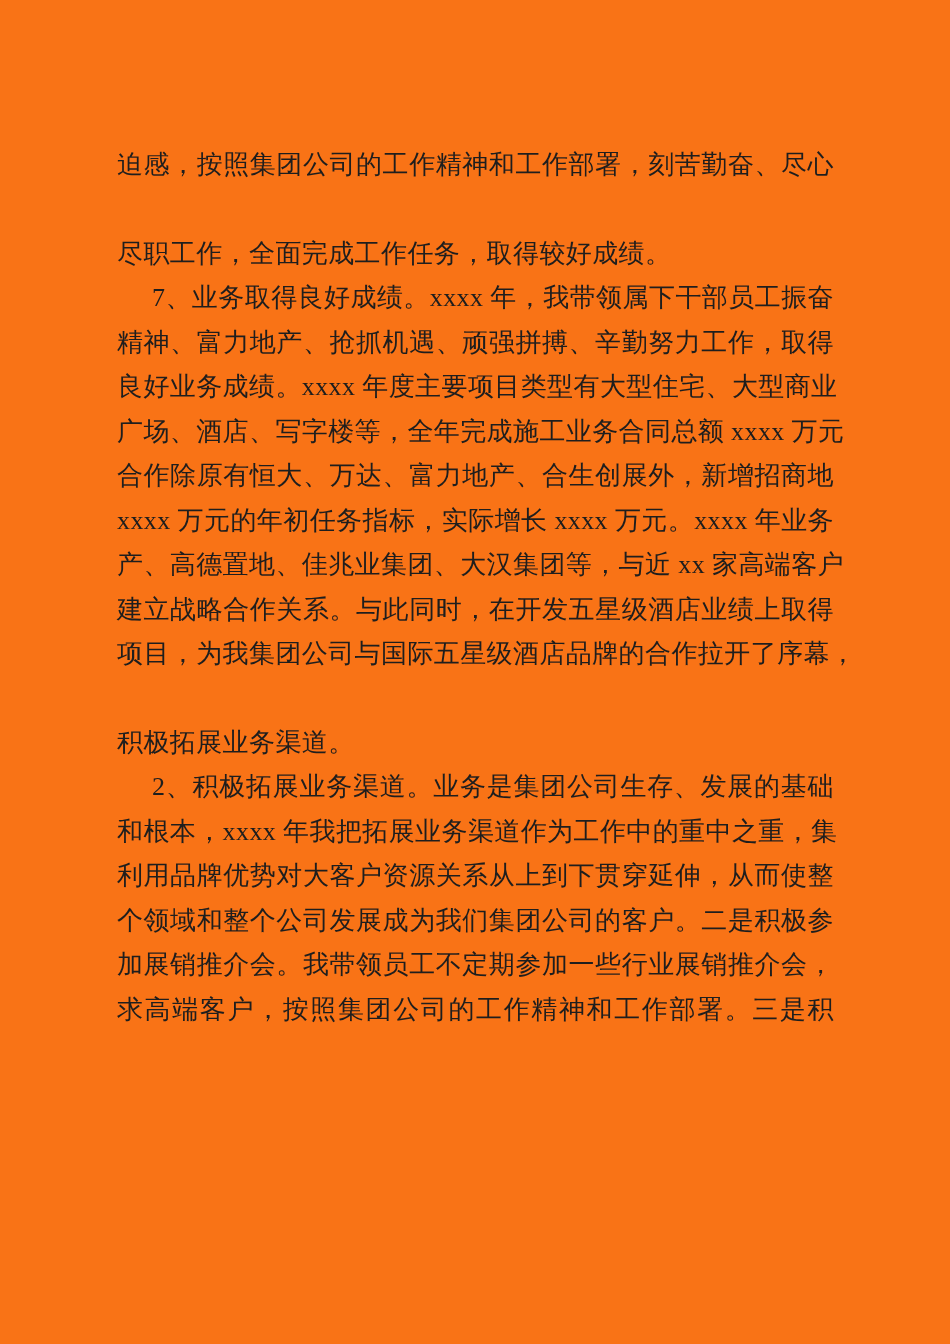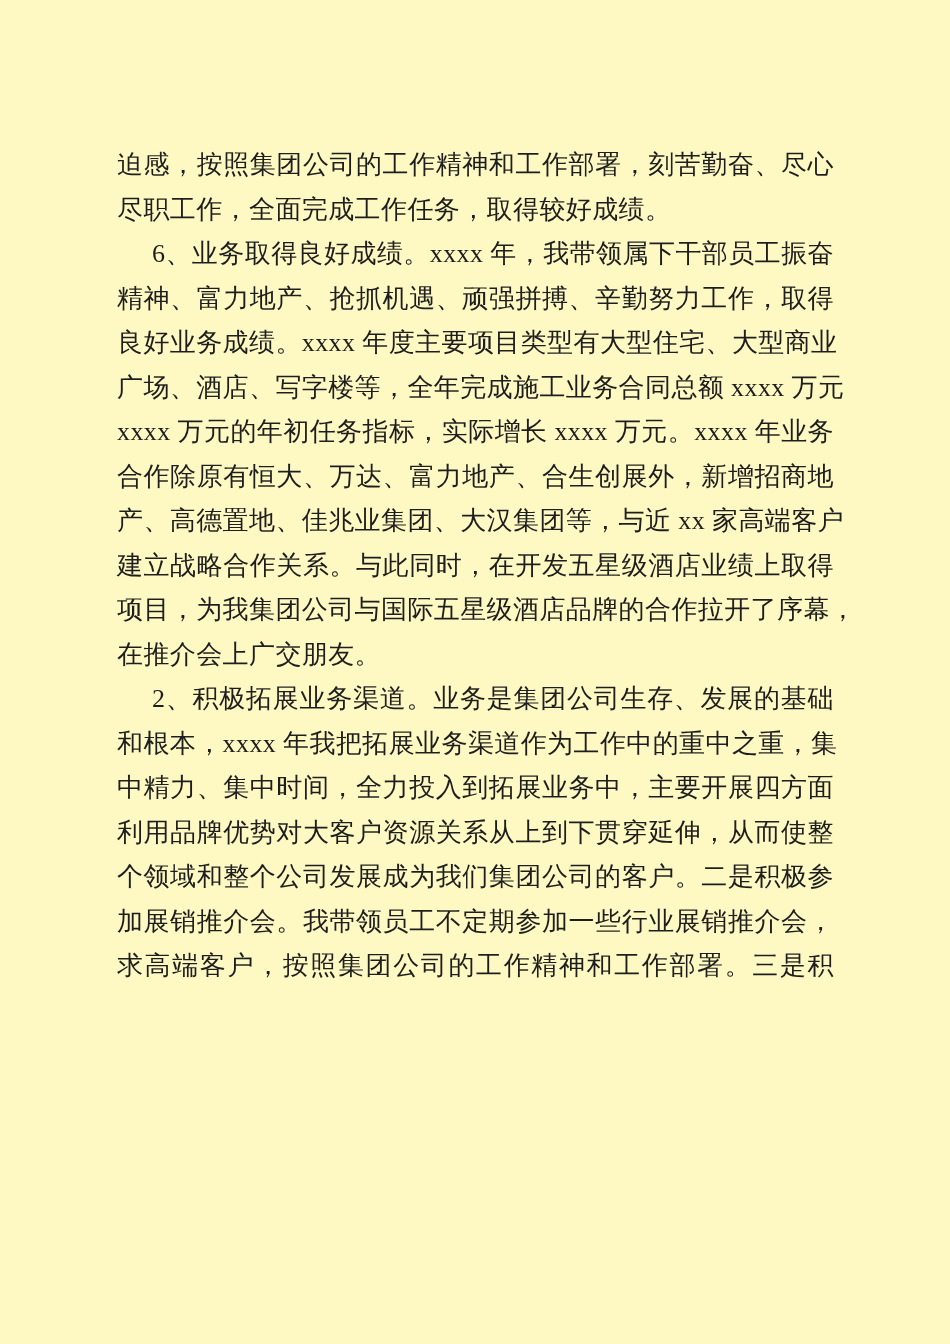--- a/index.html
+++ b/index.html
@@ -4,21 +4,21 @@
 <style>
   html, body {
     margin: 0;
     padding: 0;
     background: #ffffff;
   }
   .page {
     position: relative;
     width: 950px;
     height: 1344px;
-    background: #fef9c3;
+    background: #f97316;
     overflow: hidden;
   }
   .text-block {
     position: absolute;
     left: 117px;
     top: 143px;
     width: 717px;
   }
   .line {
     height: 44.5px;
@@ -31,40 +31,40 @@
     text-align: justify;
     text-align-last: justify;
     letter-spacing: 0.4px;
   }
   .line.indent {
     padding-left: 35px;
   }
   .line.para-end {
     text-align: left;
     text-align-last: left;
+    margin-top: 44px;
   }
 </style>
 </head>
 <body>
 
 <div class="page">
   <div class="text-block">
     <div class="line">迫感，按照集团公司的工作精神和工作部署，刻苦勤奋、尽心</div>
     <div class="line para-end">尽职工作，全面完成工作任务，取得较好成绩。</div>
-    <div class="line indent">6、业务取得良好成绩。xxxx 年，我带领属下干部员工振奋</div>
+    <div class="line indent">7、业务取得良好成绩。xxxx 年，我带领属下干部员工振奋</div>
     <div class="line">精神、富力地产、抢抓机遇、顽强拼搏、辛勤努力工作，取得</div>
     <div class="line">良好业务成绩。xxxx 年度主要项目类型有大型住宅、大型商业</div>
     <div class="line">广场、酒店、写字楼等，全年完成施工业务合同总额 xxxx 万元</div>
+    <div class="line">合作除原有恒大、万达、富力地产、合生创展外，新增招商地</div>
     <div class="line">xxxx 万元的年初任务指标，实际增长 xxxx 万元。xxxx 年业务</div>
-    <div class="line">合作除原有恒大、万达、富力地产、合生创展外，新增招商地</div>
     <div class="line">产、高德置地、佳兆业集团、大汉集团等，与近 xx 家高端客户</div>
     <div class="line">建立战略合作关系。与此同时，在开发五星级酒店业绩上取得</div>
     <div class="line">项目，为我集团公司与国际五星级酒店品牌的合作拉开了序幕，</div>
-    <div class="line para-end">在推介会上广交朋友。</div>
+    <div class="line para-end">积极拓展业务渠道。</div>
     <div class="line indent">2、积极拓展业务渠道。业务是集团公司生存、发展的基础</div>
     <div class="line">和根本，xxxx 年我把拓展业务渠道作为工作中的重中之重，集</div>
-    <div class="line">中精力、集中时间，全力投入到拓展业务中，主要开展四方面</div>
     <div class="line">利用品牌优势对大客户资源关系从上到下贯穿延伸，从而使整</div>
     <div class="line">个领域和整个公司发展成为我们集团公司的客户。二是积极参</div>
     <div class="line">加展销推介会。我带领员工不定期参加一些行业展销推介会，</div>
     <div class="line">求高端客户，按照集团公司的工作精神和工作部署。三是积</div>
   </div>
 </div>
 
 </body></html>

